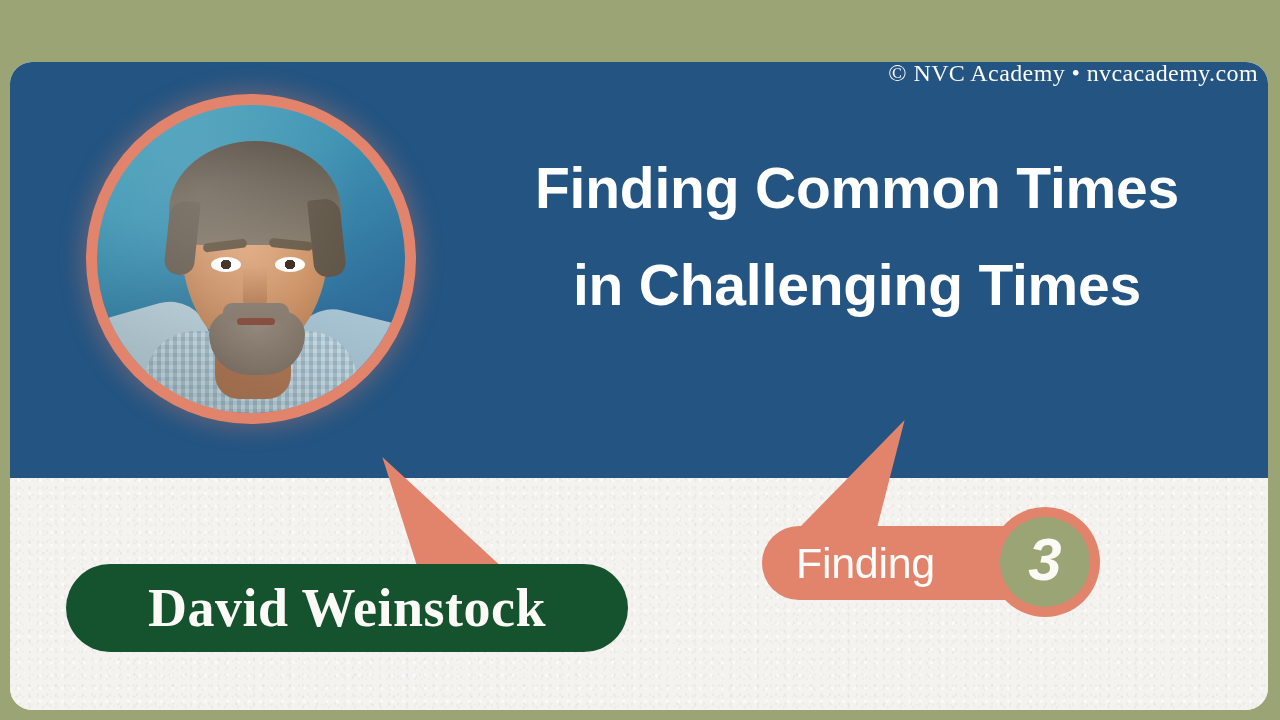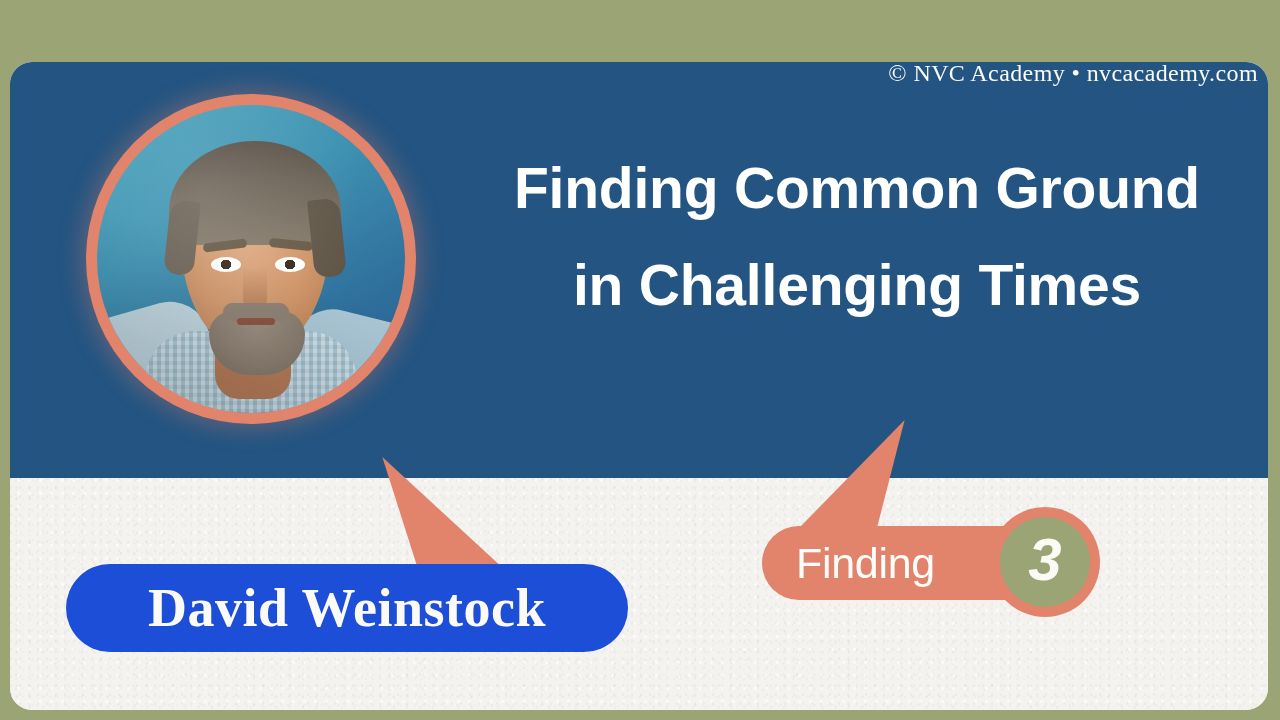--- a/index.html
+++ b/index.html
@@ -186,21 +186,21 @@
     border-bottom: 130px solid #e2836b;
     transform: skewX(26deg);
     z-index: 18;
   }
   #name-pill {
     position: absolute;
     left: 56px;
     top: 502px;
     width: 562px;
     height: 88px;
-    background: #1d4ed8;
+    background: #14532d;
     border-radius: 44px;
     z-index: 20;
     display: flex;
     align-items: center;
     justify-content: center;
   }
   #name-text {
     font-family: "Liberation Serif", "DejaVu Serif", serif;
     font-weight: bold;
     font-size: 54px;
@@ -308,21 +308,21 @@
         <div class="ph ph-eye-r"></div>
         <div class="ph ph-nose"></div>
         <div class="ph ph-beard"></div>
         <div class="ph ph-mous"></div>
         <div class="ph ph-mouth"></div>
         <div class="ph ph-shade"></div>
       </div>
     </div>
 
     <div id="title">
-      <span class="tline">Finding Common Ground</span>
+      <span class="tline">Finding Common Times</span>
       <span class="tline">in Challenging Times</span>
     </div>
 
     <div id="name-pill">
       <span id="name-text">David Weinstock</span>
     </div>
 
     <div id="session-pill">
       <span id="session-label">Finding</span>
     </div>

